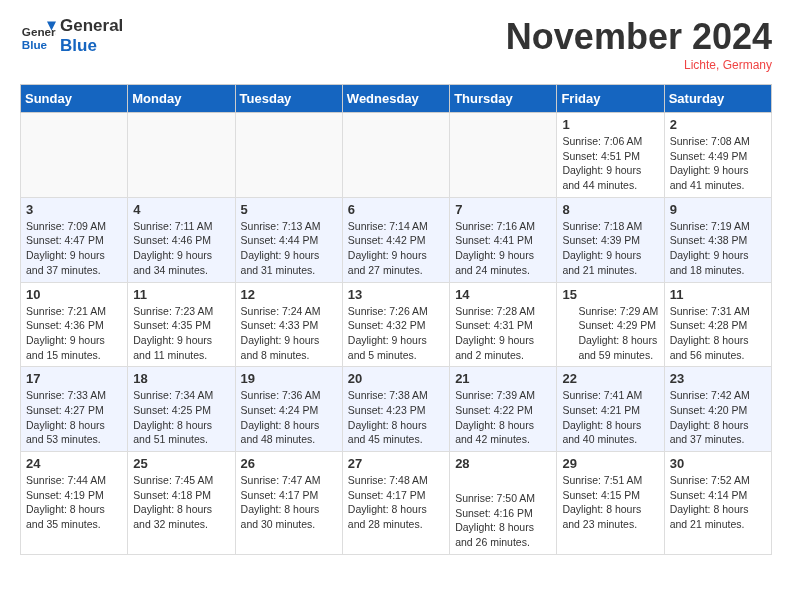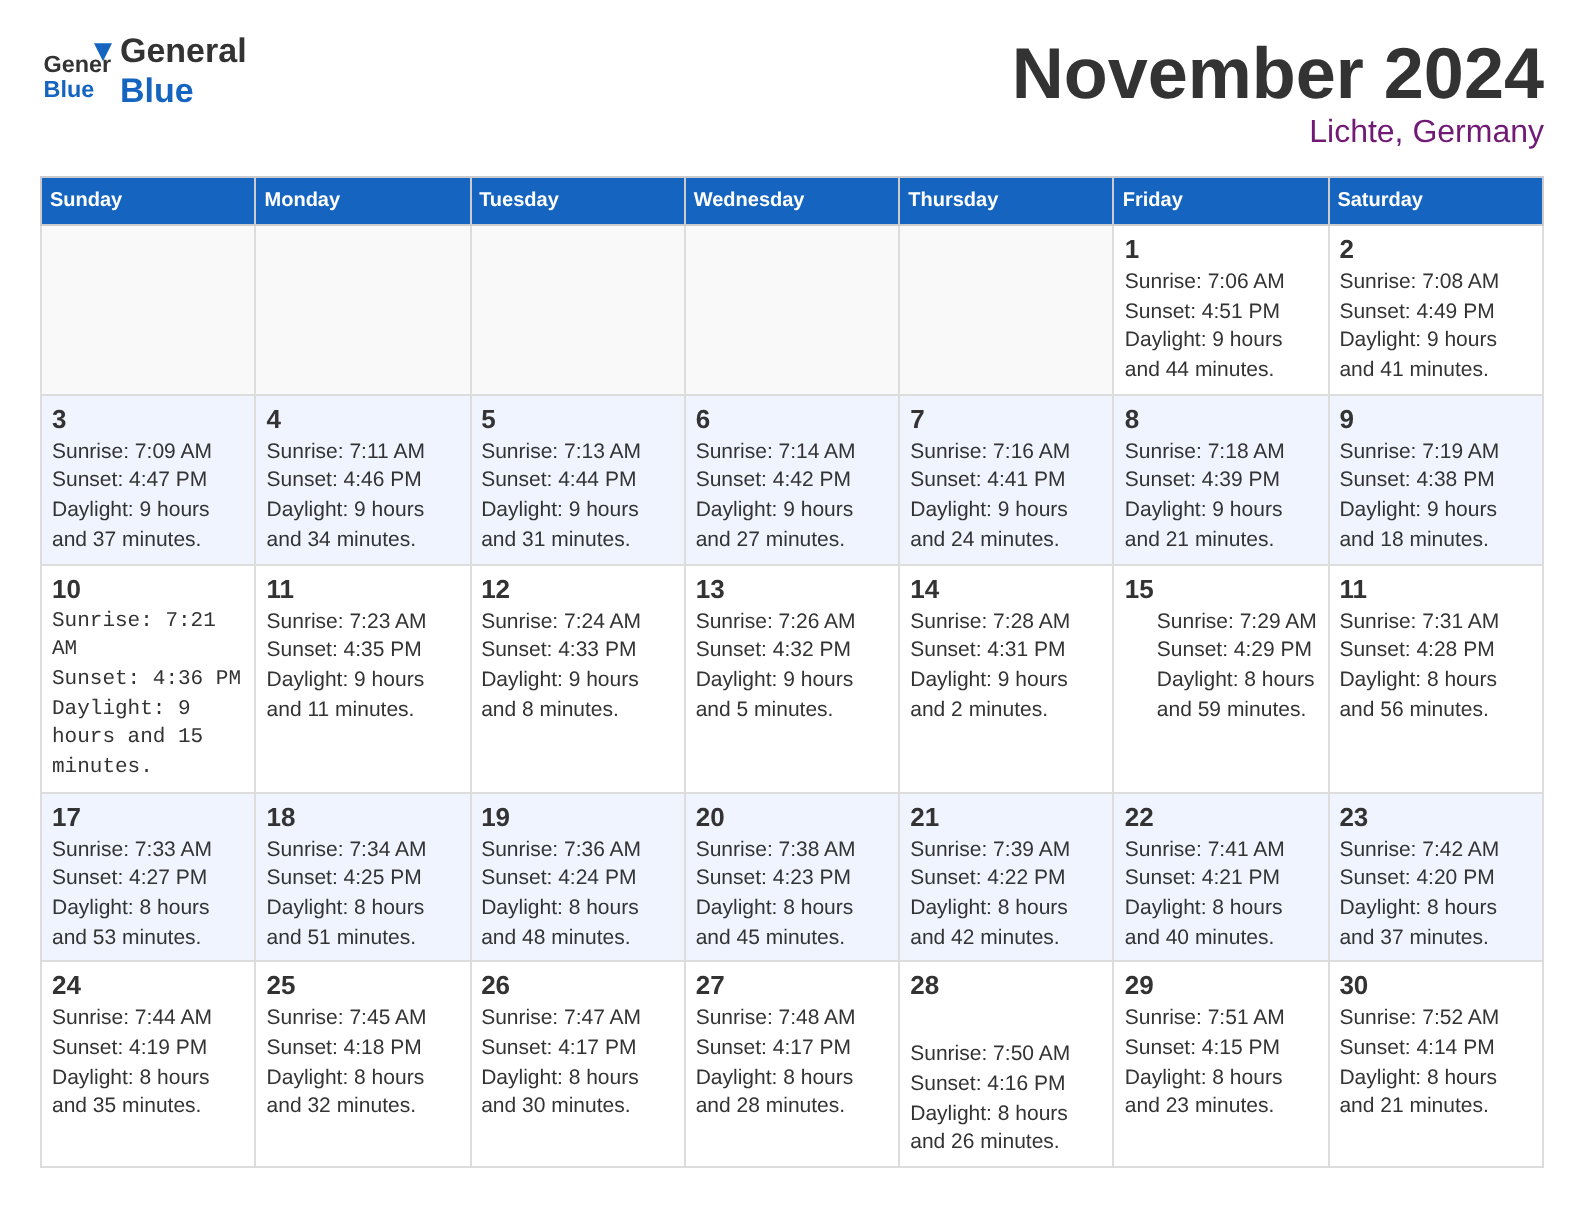--- a/index.html
+++ b/index.html
@@ -3,23 +3,23 @@
   <meta charset="utf-8">
   <style>
     * { box-sizing: border-box; margin: 0; padding: 0; }
     body { font-family: Arial, sans-serif; background: #fff; width: 792px; min-height: 612px; }
     .container { padding: 16px 20px; }
     .header { display: flex; justify-content: space-between; align-items: flex-start; margin-bottom: 12px; }
     .logo { display: flex; align-items: center; gap: 4px; }
     .logo-icon { width: 36px; height: 36px; }
     .title-block { text-align: right; }
     .month-title { font-size: 36px; font-weight: bold; color: #333; }
-    .location { font-size: 16px; color: #701a75; }
+    .location { font-size: 12px; color: #ef4444; }
     table { width: 100%; border-collapse: collapse; table-layout: fixed; }
-    thead th { background-color: #1565c0; color: #fff; padding: 6px 4px; font-size: 10px; font-weight: bold; text-align: left; border: 1px solid #ccc; }
+    thead th { background-color: #1565c0; color: #fff; padding: 6px 4px; font-size: 13px; font-weight: bold; text-align: left; border: 1px solid #ccc; }
     td { vertical-align: top; border: 1px solid #ddd; padding: 4px 5px; font-size: 11px; color: #333; background: #fff; min-height: 80px; }
     td.empty { background: #f9f9f9; }
     td.alt-row { background: #f0f4ff; }
     .day-num { font-size: 13px; font-weight: bold; display: block; margin-bottom: 2px; }
     .day-info { font-size: 10.5px; line-height: 1.4; color: #333; }
   </style>
 </head>
 <body>
 
 <div class="container">
@@ -115,21 +115,21 @@
           <td class="alt-row">
             <span class="day-num">9</span>
             <div class="day-info" style="white-space: pre-line;">Sunrise: 7:19 AM
 Sunset: 4:38 PM
 Daylight: 9 hours and 18 minutes.</div>
           </td>
         </tr>
         <tr>
           <td>
             <span class="day-num">10</span>
-            <div class="day-info" style="white-space: pre-line; font-family: Liberation Mono, monospace;">Sunrise: 7:21 AM
+            <div class="day-info" style="white-space: pre-line;">Sunrise: 7:21 AM
 Sunset: 4:36 PM
 Daylight: 9 hours and 15 minutes.</div>
           </td>
           <td>
             <span class="day-num">11</span>
             <div class="day-info" style="white-space: pre-line;">Sunrise: 7:23 AM
 Sunset: 4:35 PM
 Daylight: 9 hours and 11 minutes.</div>
           </td>
           <td>

